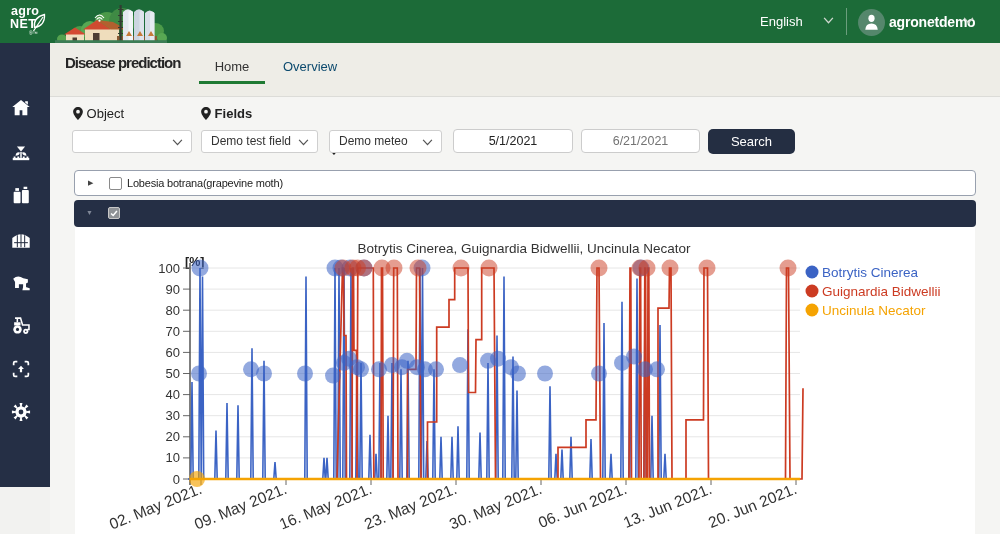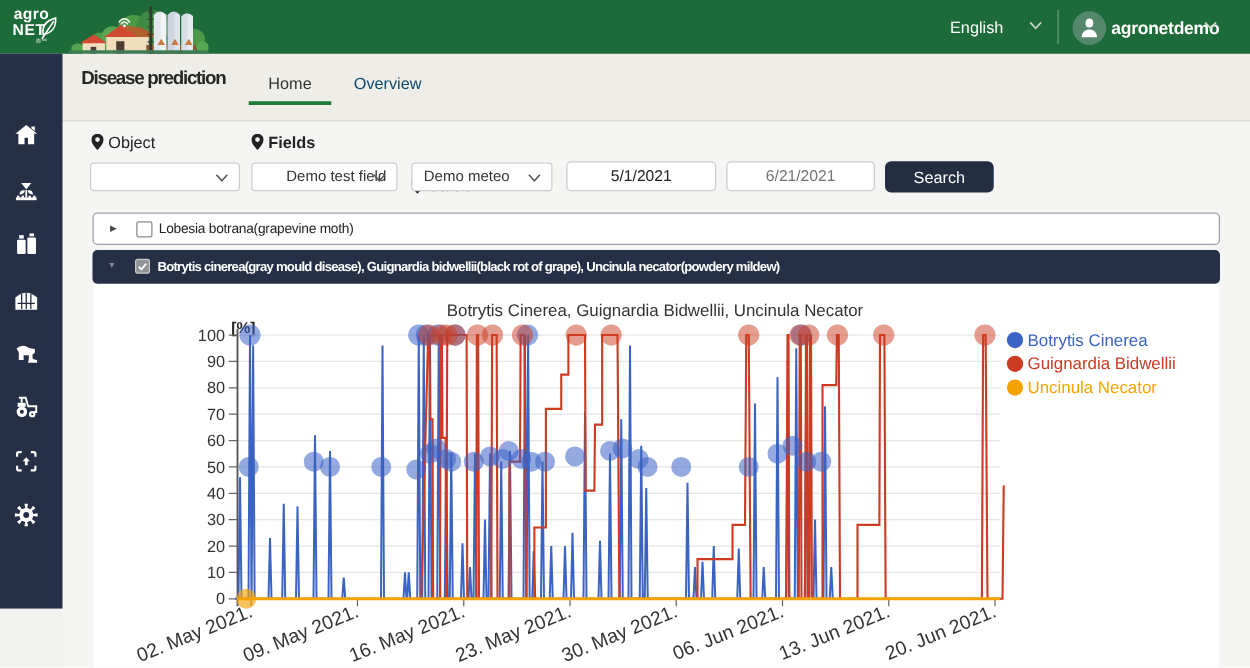--- a/index.html
+++ b/index.html
@@ -134,42 +134,41 @@
     </svg> Fields</div>
 <div class="abs" style="left:329px;top:106px;font-size:13px;font-weight:bold;color:#222;margin-top:35px;"><svg width="10" height="13" viewBox="0 0 12 16" style="vertical-align:-2px">
       <path d="M6 0 C2.7 0 0 2.6 0 5.8 C0 10 6 16 6 16 S12 10 12 5.8 C12 2.6 9.3 0 6 0 Z M6 8 A2.3 2.3 0 1 1 6 3.4 A2.3 2.3 0 0 1 6 8 Z" fill="#222"></path>
     </svg> Station</div>
 
 <div class="abs" style="left:72px;top:130px;width:120px;height:23px;background:#fff;border:1px solid #cfcfcf;border-radius:3px;">
     <span class="abs" style="right:8px;top:8px;line-height:0;"><svg width="11" height="7" viewBox="0 0 12 8">
         <path d="M1 1 L6 6.5 L11 1" fill="none" stroke="#555" stroke-width="1.4"></path>
       </svg></span>
   </div>
-<div class="abs" style="left:201px;top:130px;width:117px;height:23px;background:#fff;border:1px solid #cfcfcf;border-radius:3px;font-size:12px;color:#333;line-height:21px;padding-left:27px;">Demo test field<span class="abs" style="right:8px;top:8px;line-height:0;"><svg width="11" height="7" viewBox="0 0 12 8">
+<div class="abs" style="left:201px;top:130px;width:117px;height:23px;background:#fff;border:1px solid #cfcfcf;border-radius:3px;font-size:12px;color:#333;line-height:21px;padding-left:9px;">Demo test field<span class="abs" style="right:8px;top:8px;line-height:0;"><svg width="11" height="7" viewBox="0 0 12 8">
         <path d="M1 1 L6 6.5 L11 1" fill="none" stroke="#555" stroke-width="1.4"></path>
       </svg></span></div>
 <div class="abs" style="left:329px;top:130px;width:113px;height:23px;background:#fff;border:1px solid #cfcfcf;border-radius:3px;font-size:12px;color:#333;line-height:21px;padding-left:9px;">Demo meteo<span class="abs" style="right:8px;top:8px;line-height:0;"><svg width="11" height="7" viewBox="0 0 12 8">
         <path d="M1 1 L6 6.5 L11 1" fill="none" stroke="#555" stroke-width="1.4"></path>
       </svg></span></div>
 
 <div class="abs" style="left:453px;top:129px;width:120px;height:24px;background:#fff;border:1px solid #ccc;border-radius:4px;font-size:12.5px;color:#222;line-height:22px;text-align:center;">5/1/2021</div>
 <div class="abs" style="left:581px;top:129px;width:119px;height:24px;background:#fff;border:1px solid #ccc;border-radius:4px;font-size:12.5px;color:#737373;line-height:22px;text-align:center;">6/21/2021</div>
 <div class="abs" style="left:708px;top:129px;width:87px;height:25px;background:#242E42;border-radius:5px;color:#fff;font-size:13px;line-height:25px;text-align:center;">Search</div>
 
 <div class="abs" style="left:74px;top:170px;width:902px;height:26px;background:#fff;border:1px solid #98a0ae;border-radius:4px;">
   <span class="abs" style="left:13px;top:8px;color:#444;font-size:7px;">▶</span>
   <span class="abs" style="left:34px;top:6px;width:13px;height:13px;border:1.5px solid #8a8a8a;border-radius:2px;background:#fff;"></span>
   <span class="abs" style="left:52px;top:6px;font-size:11px;letter-spacing:-0.2px;color:#222;">Lobesia botrana(grapevine moth)</span>
 </div>
 <div class="abs" style="left:74px;top:200px;width:902px;height:27px;background:#252F45;border-radius:4px;">
   <span class="abs" style="left:12px;top:9px;color:#7f8797;font-size:7px;">▼</span>
   <span class="abs" style="left:34px;top:7px;width:12px;height:12px;border-radius:2px;background:#8f9296;border:1px solid #c8c8c8;line-height:0;"><svg width="10" height="10" viewBox="0 0 12 12">
         <path d="M2.5 6.5 L5 9 L9.5 3.5" stroke="#fff" stroke-width="1.8" fill="none"></path>
       </svg></span>
-  <span class="abs" style="left:52px;top:7.5px;font-size:10.5px;letter-spacing:-0.6px;font-weight:bold;color:#fff;">Botrytis cinerea(gray mould disease), Guignardia bidwellii(black rot of grape), Uncinula necator(powdery mildew)</span>
 </div>
 
 <svg width="925" height="307" viewBox="0 0 925 307" style="position:absolute;left:75px;top:227px;font-family:'Liberation Sans',sans-serif;">
 <text x="449" y="26" text-anchor="middle" font-size="13.5" fill="#333">Botrytis Cinerea, Guignardia Bidwellii, Uncinula Necator</text>
 <text x="110" y="39" font-size="12.5" font-weight="bold" fill="#222">[%]</text>
 <line x1="108" y1="252.0" x2="115" y2="252.0" stroke="#666" stroke-width="1"></line>
 <text x="105" y="256.5" text-anchor="end" font-size="13" fill="#333">0</text>
 <line x1="115" y1="230.9" x2="725" y2="230.9" stroke="#e6e6e6" stroke-width="1"></line>
 <line x1="108" y1="230.9" x2="115" y2="230.9" stroke="#666" stroke-width="1"></line>
 <text x="105" y="235.4" text-anchor="end" font-size="13" fill="#333">10</text>

